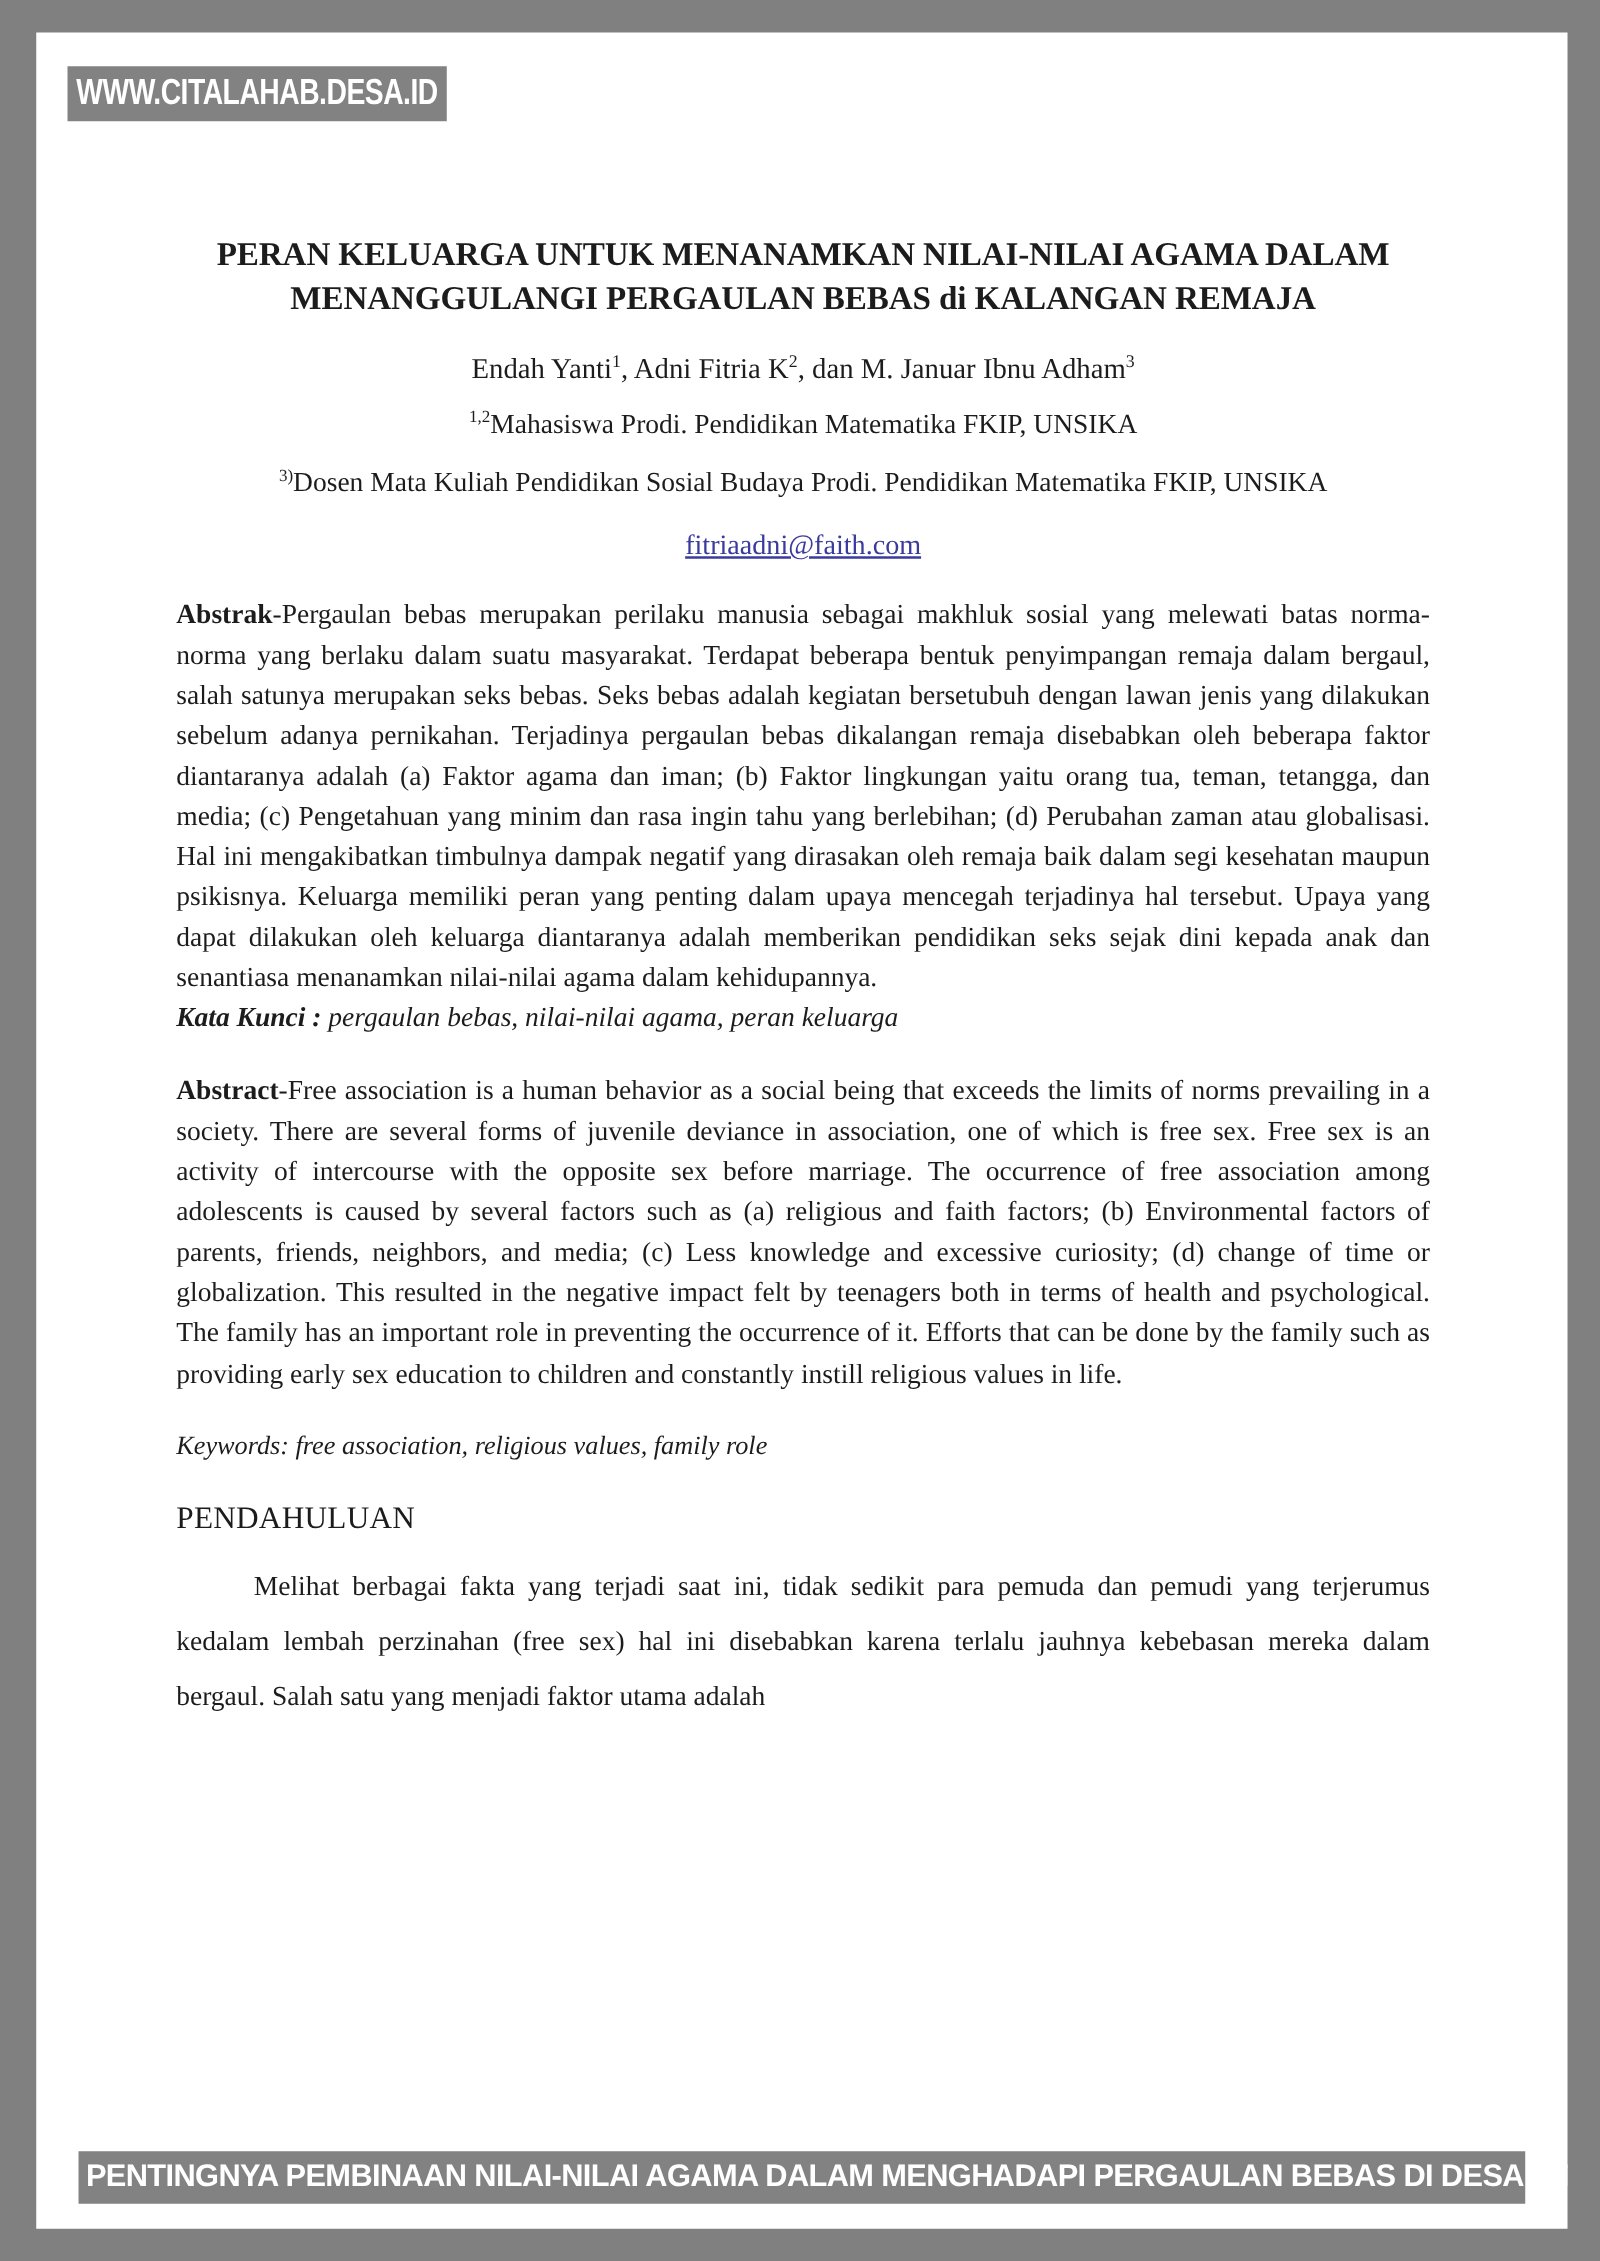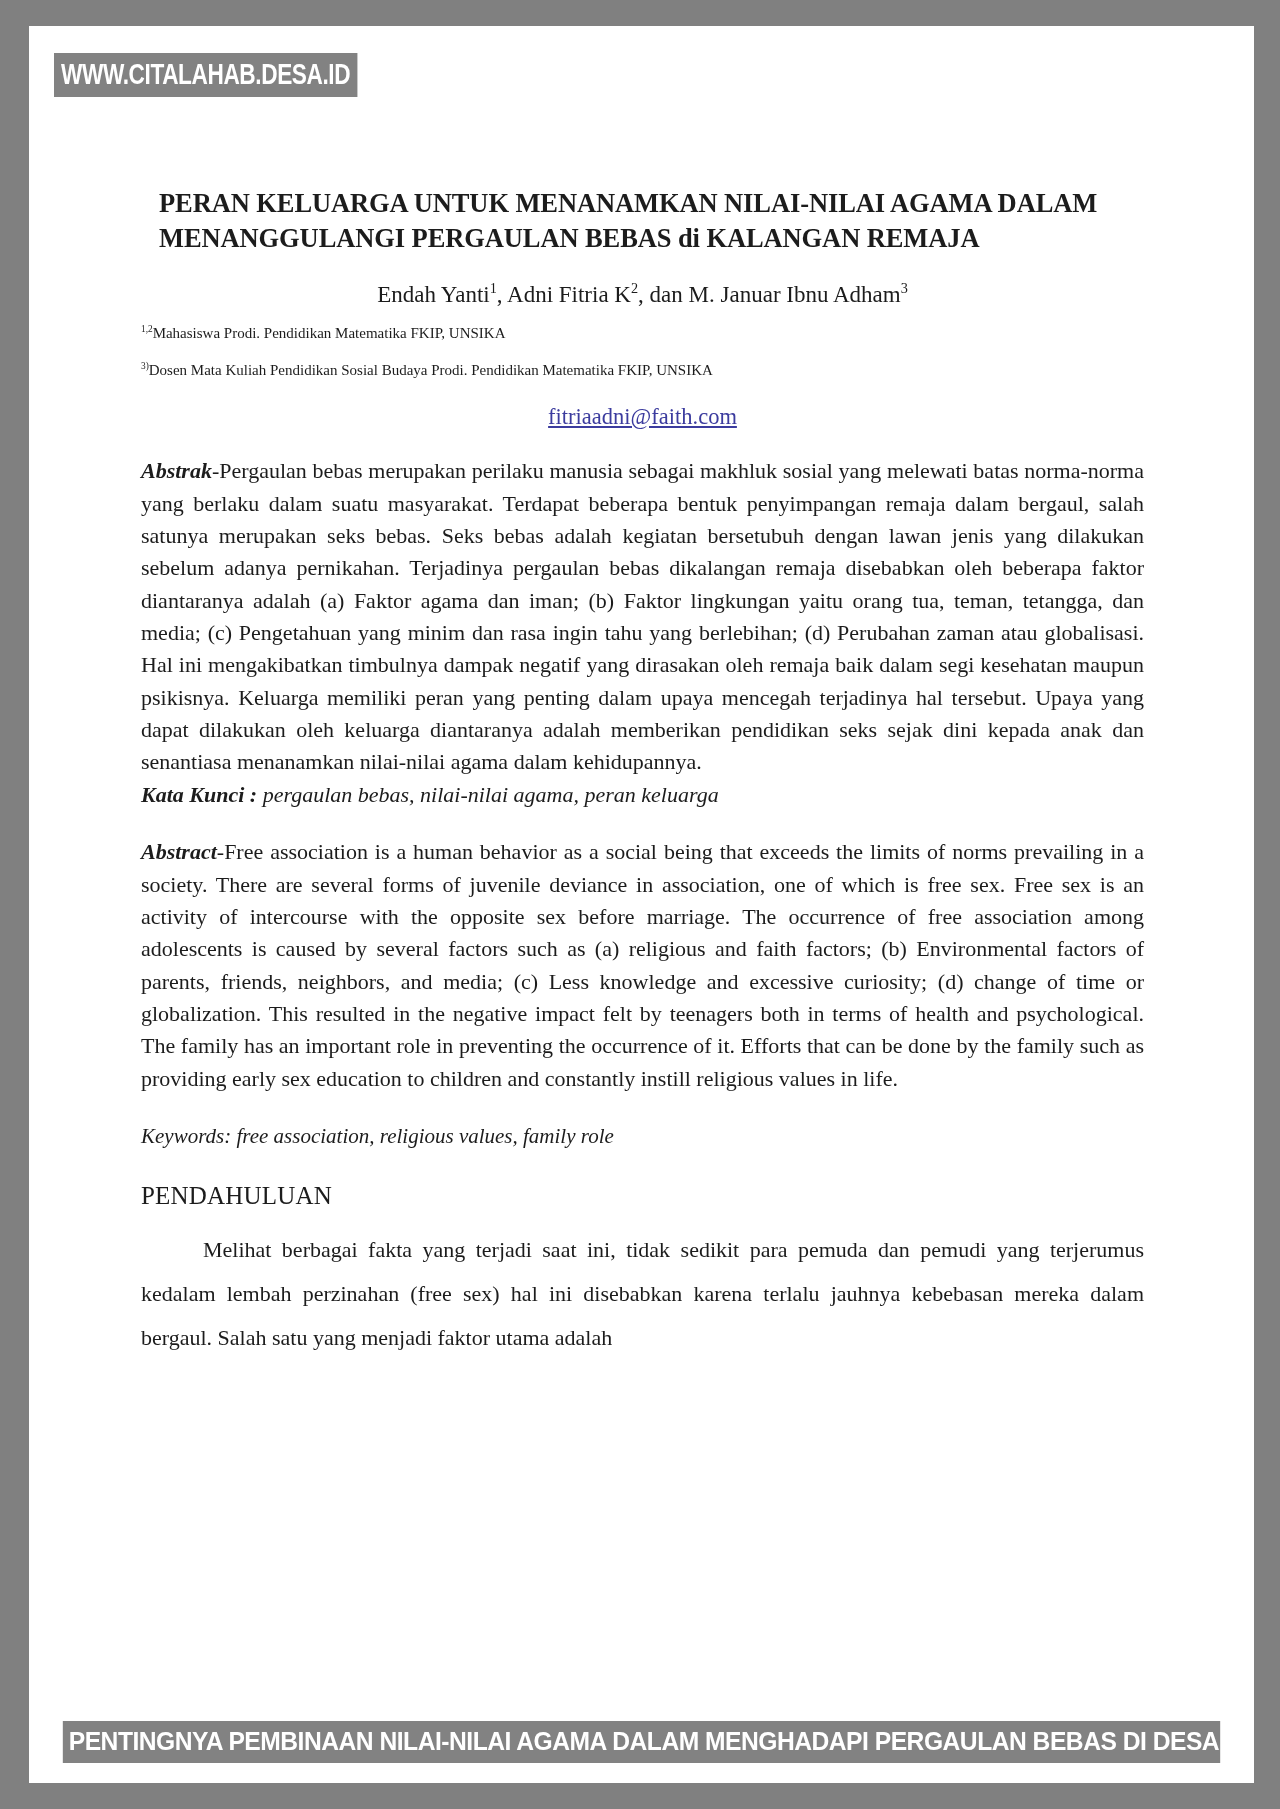--- a/index.html
+++ b/index.html
@@ -73,36 +73,36 @@
     top: 160px;
     padding: 0 110px 0 112px;
     color: #1c1c1c;
   }
 
   #doc-title {
     font-family: "Liberation Serif", serif;
     font-weight: bold;
     font-size: 26.5px;
     line-height: 1.33;
-    text-align: left;
+    text-align: center;
     letter-spacing: -0.1px;
     margin: 0 18px 22px 18px;
   }
 
   .centerline {
     text-align: center;
     font-size: 23px;
     line-height: 1.5;
     margin: 0 0 14px 0;
   }
   .centerline.tight { margin-bottom: 10px; }
 
   .affil {
-    text-align: left;
-    font-size: 15px;
+    text-align: center;
+    font-size: 22px;
     line-height: 1.42;
     margin: 0 0 16px 0;
   }
 
   sup {
     font-size: 0.62em;
     vertical-align: super;
     line-height: 0;
   }
 
@@ -119,21 +119,20 @@
   #email-line-2 { margin-top: 18px; margin-bottom: 8px; }
 
   .abstract-block {
     font-size: 22px;
     line-height: 1.47;
     text-align: justify;
     margin: 22px 0 0 0;
   }
   .abstract-block .lead {
     font-weight: bold;
-    font-style: italic;
   }
 
   .keywords-id {
     font-style: italic;
     font-size: 22px;
     line-height: 1.45;
     margin: 0;
     text-align: left;
   }
   .keywords-id .kw-label { font-weight: bold; }

